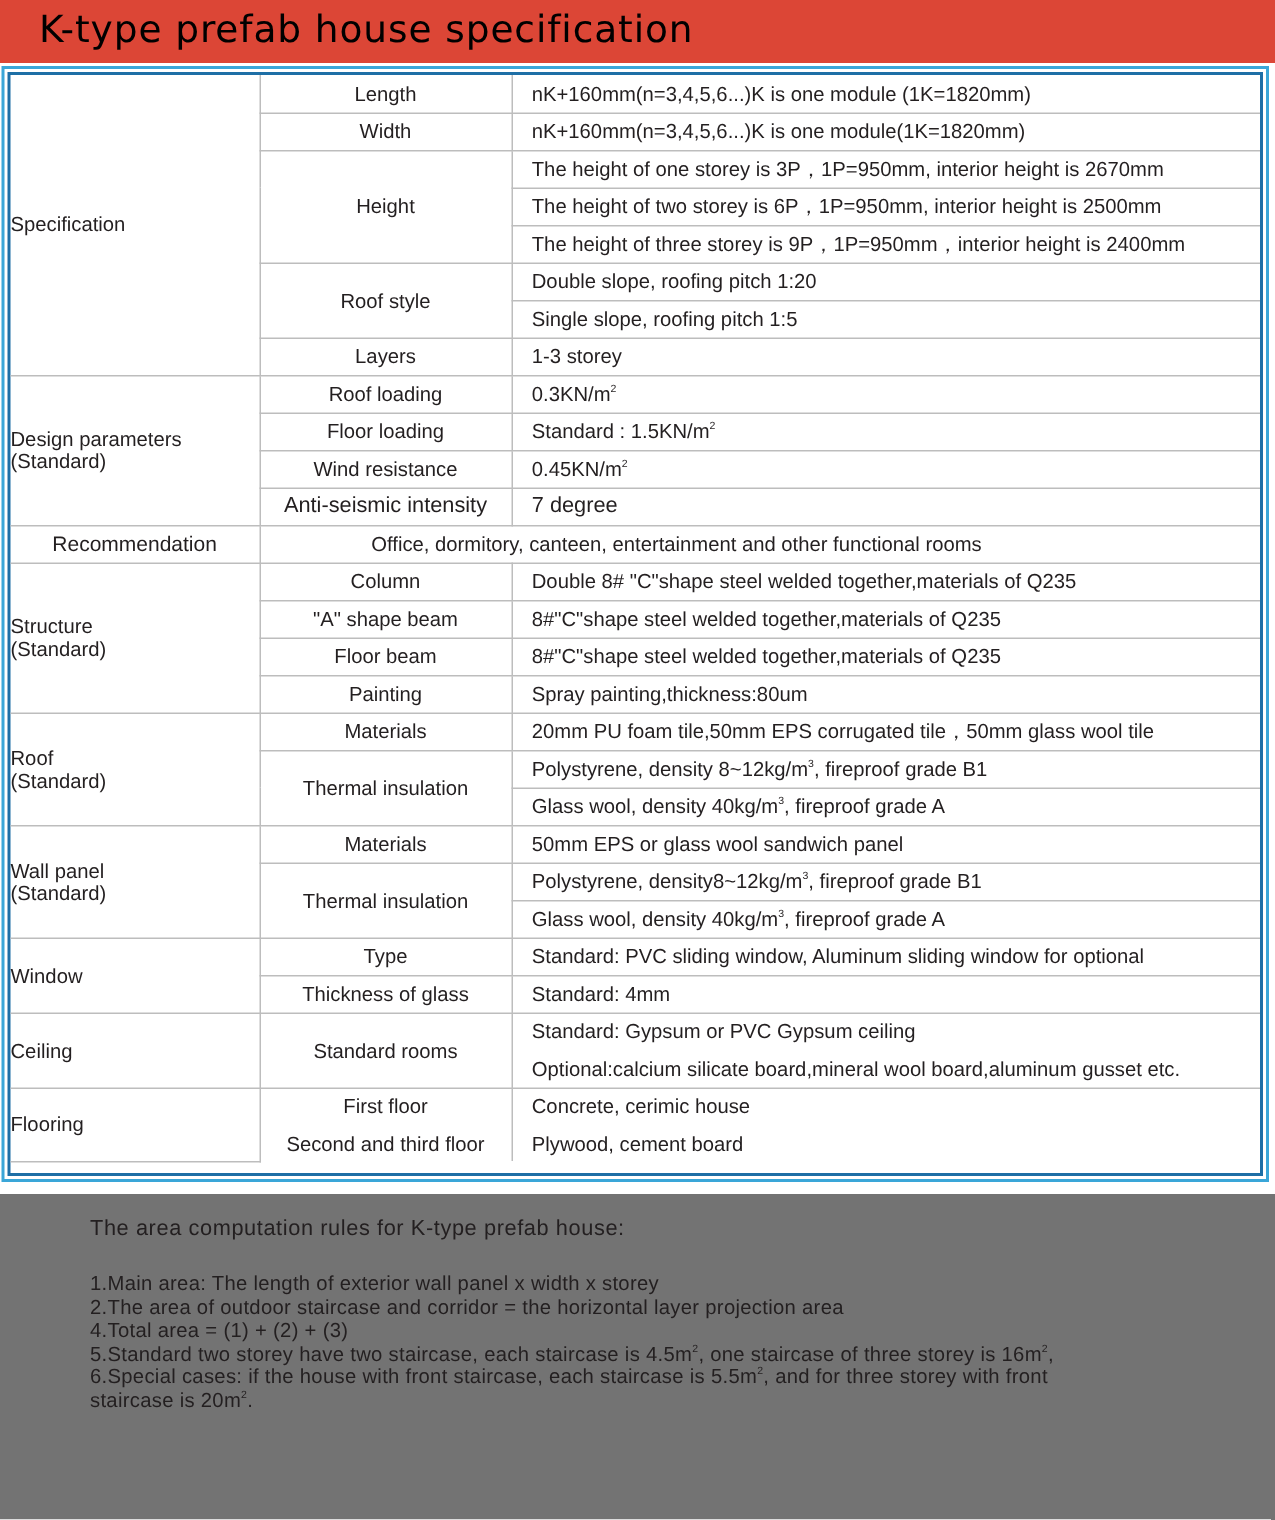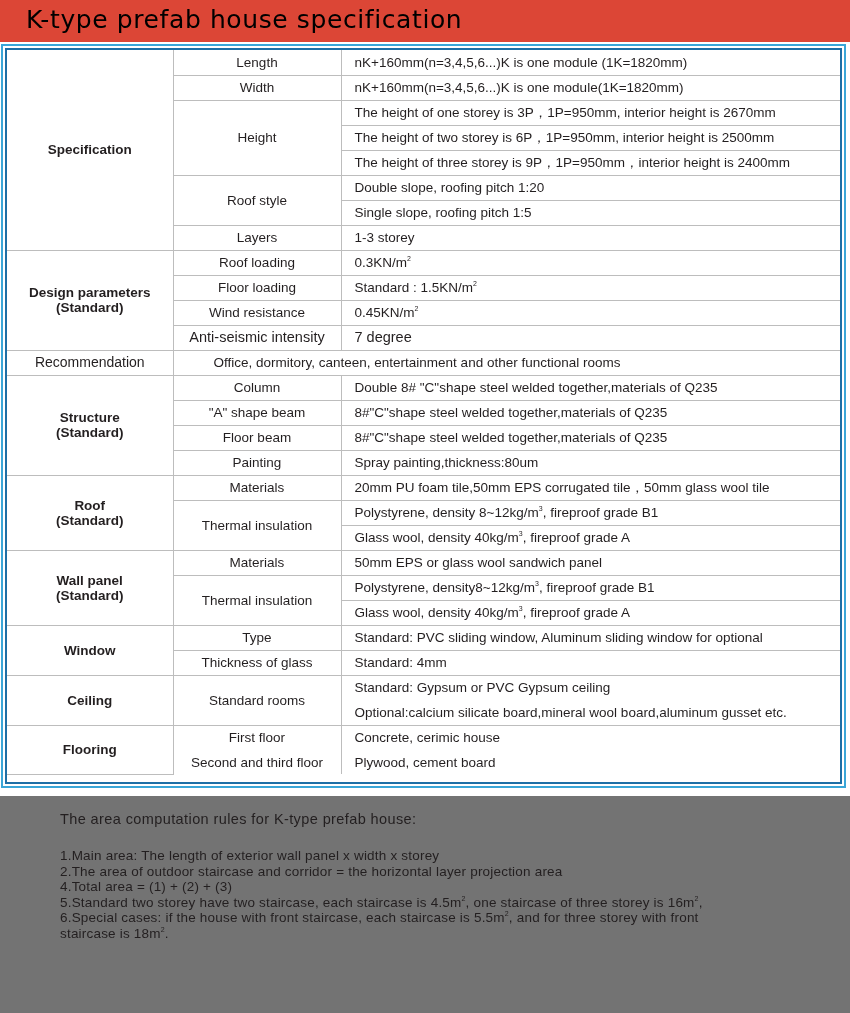--- a/index.html
+++ b/index.html
@@ -26,21 +26,21 @@
   table.spec {
     position: absolute; left: 7px; top: 50px; width: 833px;
     border-collapse: collapse; table-layout: fixed; font-size: 13.5px;
   }
   table.spec td {
     border: 1px solid #bdbdbd; padding: 0; vertical-align: middle; line-height: 15px;
   }
   table.spec tr > td:first-child { border-left: none; }
   table.spec tr > td:last-child { border-right: none; }
   table.spec tr:first-child td { border-top: none; }
-  td.cat { text-align: center; font-weight: bold; }
+  td.cat { text-align: left; }
   td.sub { text-align: center; }
   td.val { padding-left: 13px !important; white-space: nowrap; }
   td.rec { text-align: center; }
   td.rec-label { text-align: center; font-size: 14px; margin-left: 16px; }
   .area-section {
     position: absolute; left: 0; top: 796px; width: 850px; height: 217px; background: #737373;
   }
   .area-title { position: absolute; left: 60px; top: 15px; font-size: 14.5px; letter-spacing: 0.4px; }
   .rules { position: absolute; left: 60px; top: 52px; font-size: 13.5px; line-height: 15.5px; letter-spacing: 0.2px; }
   .rules div { white-space: nowrap; }
@@ -108,21 +108,21 @@
     <td class="sub">Wind resistance</td>
     <td class="val"><span>0.45KN/m</span><sup>2</sup></td>
   </tr>
   <tr style="height:25px">
     <td class="sub" style="font-size:14.5px">Anti-seismic intensity</td>
     <td class="val" style="font-size:14.5px">7 degree</td>
   </tr>
 
   <tr style="height:25px">
     <td class="rec-label">Recommendation</td>
-    <td class="rec" colspan="2" style="text-align:left;padding-left:40px">Office, dormitory, canteen, entertainment and other functional rooms</td>
+    <td class="rec" colspan="2" style="text-align:left;padding-left:74px">Office, dormitory, canteen, entertainment and other functional rooms</td>
   </tr>
 
   <tr style="height:25px">
     <td class="cat" rowspan="4"><span>Structure</span><br><span>(Standard)</span></td>
     <td class="sub">Column</td>
     <td class="val">Double 8# "C"shape steel welded together,materials of Q235</td>
   </tr>
   <tr style="height:25px">
     <td class="sub">"A" shape beam</td>
     <td class="val">8#"C"shape steel welded together,materials of Q235</td>
@@ -194,15 +194,15 @@
   </table>
 
 <div class="area-section">
   <div class="area-title">The area computation rules for K-type prefab house:</div>
   <div class="rules">
     <div>1.Main area: The length of exterior wall panel x width x storey</div>
     <div>2.The area of outdoor staircase and corridor = the horizontal layer projection area</div>
     <div>4.Total area = (1) + (2) + (3)</div>
     <div><span>5.Standard two storey have two staircase, each staircase is 4.5m</span><sup>2</sup><span>, one staircase of three storey is 16m</span><sup>2</sup><span>,</span></div>
     <div><span>6.Special cases: if the house with front staircase, each staircase is 5.5m</span><sup>2</sup><span>, and for three storey with front</span></div>
-    <div><span>staircase is 18m</span><sup>2</sup><span>.</span></div>
+    <div><span>staircase is 20m</span><sup>2</sup><span>.</span></div>
   </div>
 </div>
 
 </body></html>

